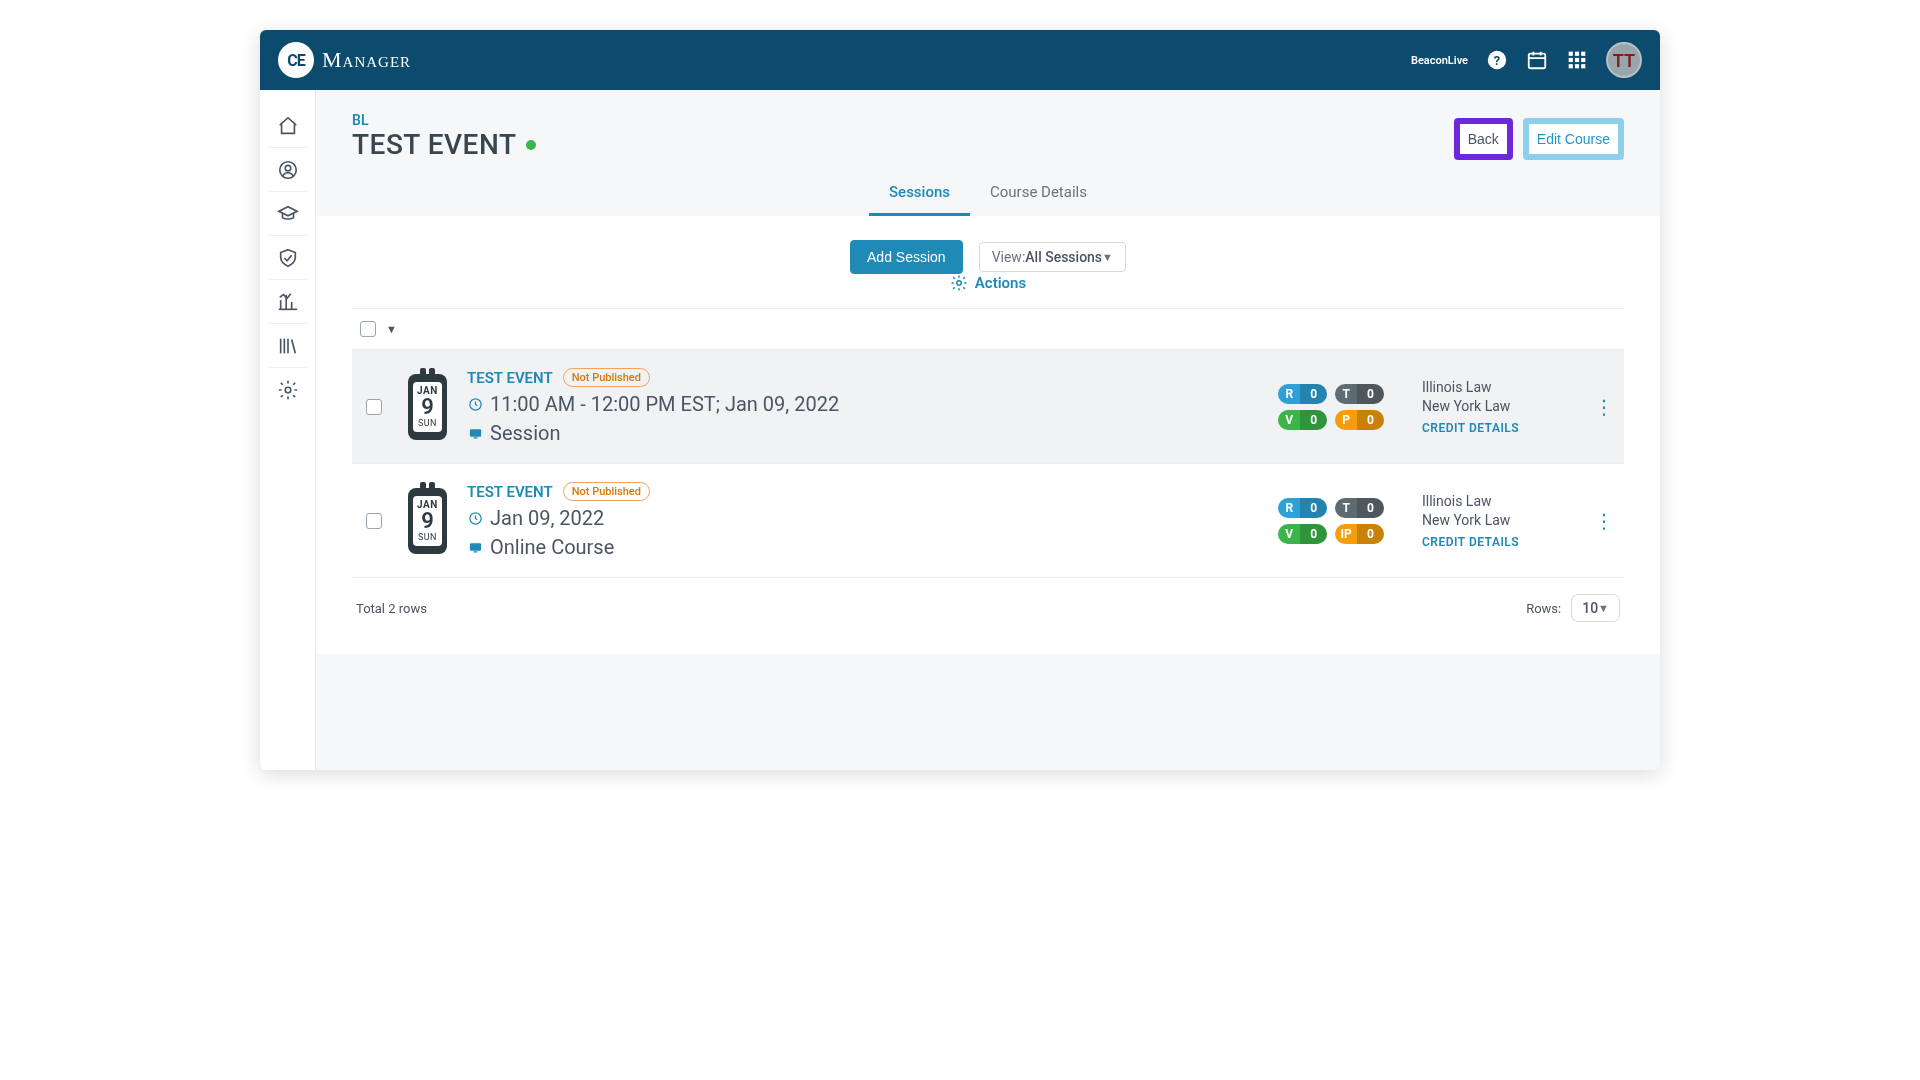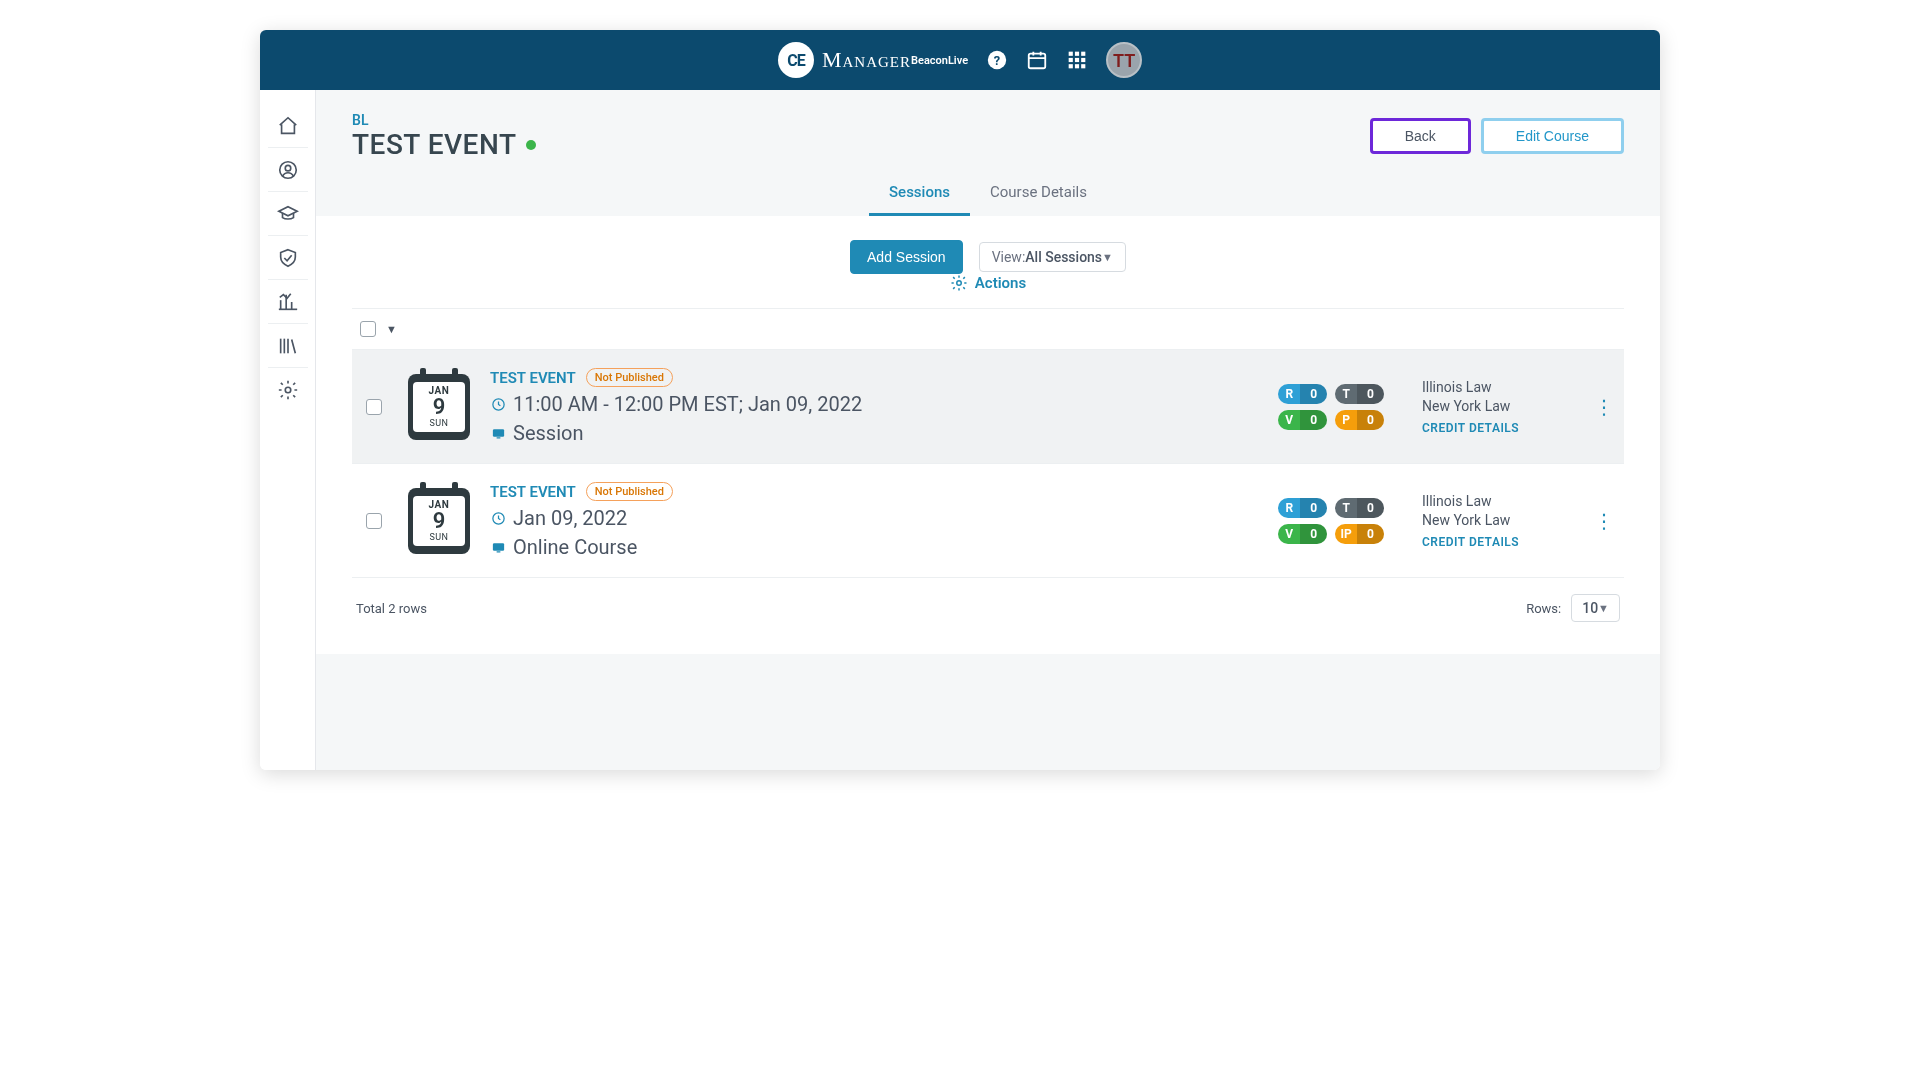--- a/index.html
+++ b/index.html
@@ -20,21 +20,21 @@
     border-radius: 6px;
     box-shadow: 0 4px 20px rgba(0,0,0,0.15);
     overflow: hidden;
   }
   
   .topbar {
     background: #0c4a6e;
     height: 60px;
     display: flex;
     align-items: center;
-    justify-content: center;
+    justify-content: space-between;
     padding: 0 18px;
   }
   .logo {
     display: flex;
     align-items: center;
     gap: 8px;
     color: #fff;
   }
   .logo-badge {
     width: 36px; height: 36px; border-radius: 50%;
@@ -79,21 +79,21 @@
     padding: 22px 36px 10px 36px;
     display: flex; justify-content: space-between; align-items: flex-start;
   }
   .crumb { color: #1f8ab5; font-size: 14px; font-weight:600; }
   .page-title {
     font-size: 28px; font-weight: 500; color: #37464f; letter-spacing: .5px;
     display:flex; align-items:center; gap:10px;
   }
   .status-dot { width:10px; height:10px; border-radius:50%; background:#3bb54a; display:inline-block; }
   .head-actions { display:flex; gap:10px; margin-top: 6px;}
-  .btn { border:3px solid #6d28d9; background:#fff; padding:7px 32px; border-radius:4px; font-size:14px; color:#4b5563; cursor:pointer; }
+  .btn { border:6px solid #6d28d9; background:#fff; padding:7px 8px; border-radius:4px; font-size:14px; color:#4b5563; cursor:pointer; }
   .btn-outline-primary { border-color:#8fcfee; color:#2397c9; background:#fff; }
   
   .tabs {
     display:flex; justify-content:center; background:#f5f7f8;
   }
   .tab { padding: 12px 20px; font-size:15px; color:#6b7280; cursor:pointer; border-bottom: 3px solid transparent; }
   .tab.active { color:#1f8ab5; border-bottom-color:#1f8ab5; font-weight:500; }
   
   .content { background:#fff; padding: 24px 36px 28px 36px; }
   .toolbar { display:flex; align-items:center; justify-content:space-between; margin-bottom: 16px; flex-direction: column; }
@@ -105,21 +105,21 @@
   .caret { font-size:11px; color:#6b7280; }
   .actions-link { color:#1f8ab5; font-size:15px; font-weight:600; display:flex; align-items:center; gap:7px; cursor:pointer; }
   
   .list-head { border-top:1px solid #eceff1; border-bottom:1px solid #eceff1; padding:12px 8px; display:flex; align-items:center; gap:10px; }
   .chk { width:16px; height:16px; border:1.5px solid #9aa4ac; border-radius:3px; background:#fff; cursor:pointer; }
   
   .row { display:flex; align-items:center; padding: 18px 8px; border-bottom:1px solid #eceff1; gap: 20px; }
   .row.hl { background:#f0f2f3; }
   .row .checkbox-cell { width: 28px; display:flex; justify-content:center; }
   .cal-card {
-    width: 62px; background:#2e3a3f; border-radius: 8px; padding: 6px 0 6px 0; color:#fff;
+    width: 39px; background:#2e3a3f; border-radius: 8px; padding: 6px 0 6px 0; color:#fff;
     text-align:center; position:relative;
   }
   .cal-card::before, .cal-card::after {
     content:""; position:absolute; width:6px; height:10px; background:#2e3a3f; border-radius:2px; top:-6px;
   }
   .cal-card::before{ left:12px;} .cal-card::after{ right:12px;}
   .cal-card .inner { background:#fff; color:#2e3a3f; margin:2px 5px 2px 5px; border-radius:4px; padding:3px 0 4px 0;}
   .cal-card .mon { font-size:10px; font-weight:700; letter-spacing:.5px; }
   .cal-card .day { font-size:22px; font-weight:600; line-height:1; }
   .cal-card .dow { font-size:9px; letter-spacing:.5px; }
@@ -135,21 +135,21 @@
   .pill .k { width:22px; text-align:center; font-weight:700; padding:3px 0;}
   .pill .v { background: rgba(0,0,0,0.18); padding:3px 10px; font-weight:700;}
   .pill.blue { background:#2ea0d6; } .pill.gray { background:#5f6b72; }
   .pill.green { background:#3bb54a; } .pill.orange { background:#f59e0b; }
   .jurs { display:flex; flex-direction:column; gap:3px; font-size:14px; color:#4b5563; min-width:150px;}
   .credit-link { color:#1f8ab5; font-size:12px; letter-spacing:.5px; font-weight:600; margin-top:4px; cursor:pointer;}
   .row-more { color:#1f8ab5; width:24px; text-align:center; cursor:pointer; font-size:20px; }
   
   .list-foot { display:flex; justify-content:space-between; align-items:center; padding: 16px 4px 4px 4px; font-size:13px; color:#4b5563;}
   .rows-sel { display:flex; align-items:center; gap:10px;}
-  .rows-sel .select-wrap { padding:5px 10px;}
+  .rows-sel .select-wrap { padding:5px 10px;border-radius:7px;}
   svg { display:block; }
 </style>
 </head>
 <body>
 
 <div class="app-window">
 
   <div class="topbar">
     <div class="logo">
       <div class="logo-badge">CE</div>

